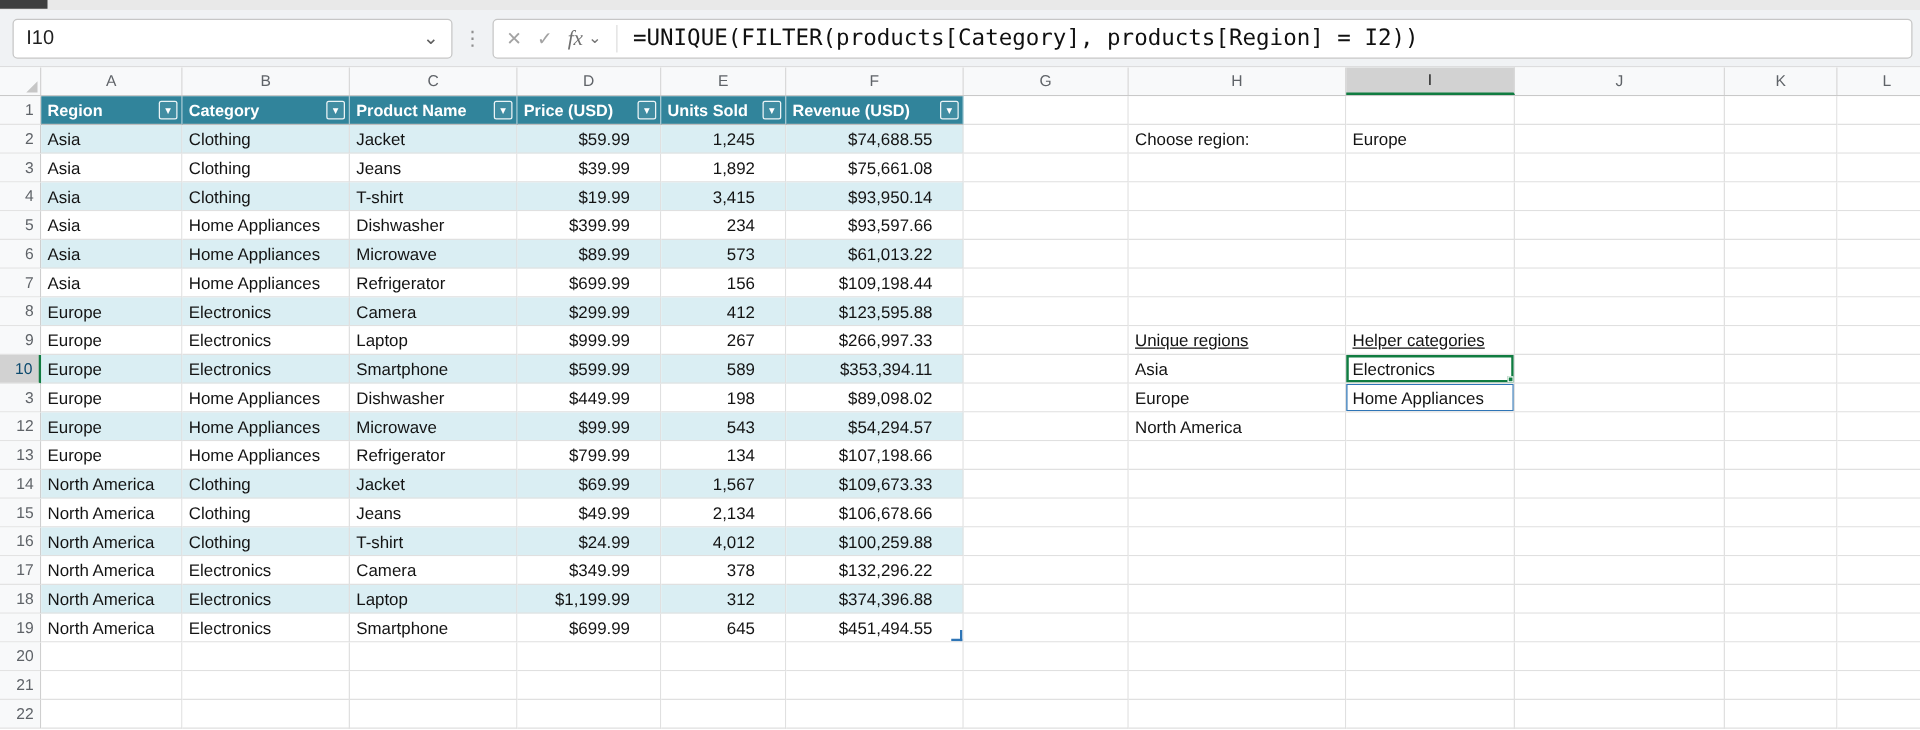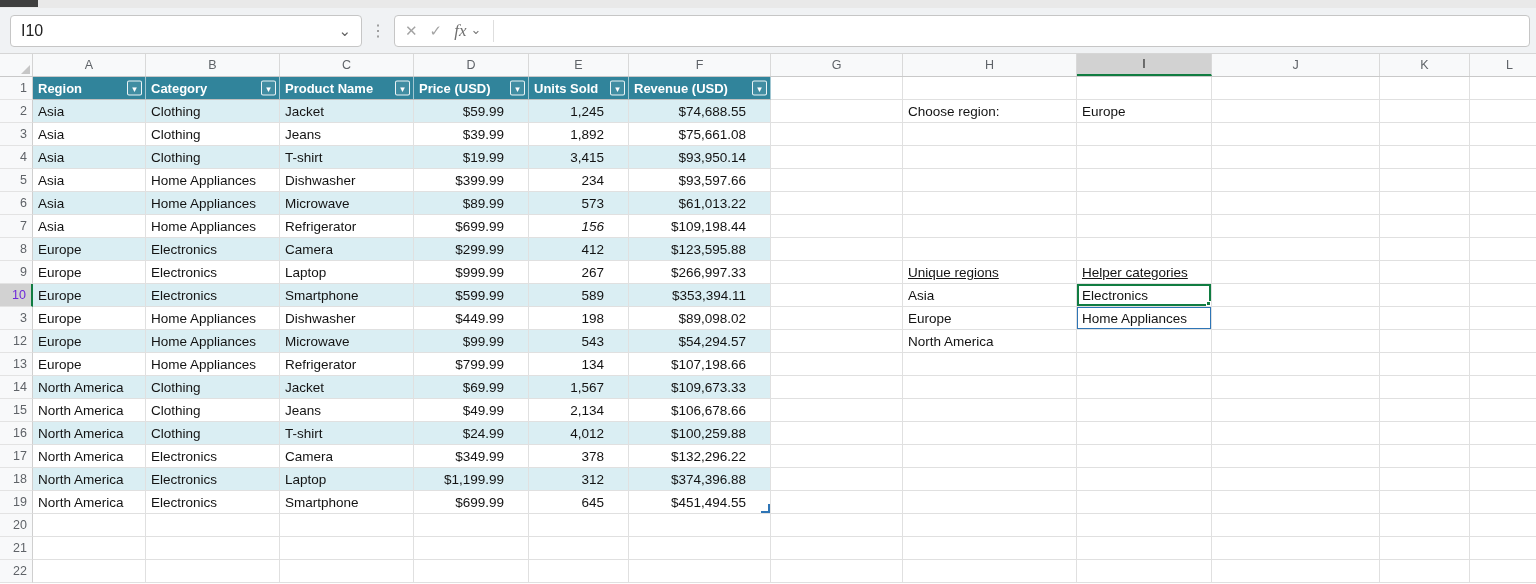--- a/index.html
+++ b/index.html
@@ -57,21 +57,21 @@
     font-size:12.5px; color:#5f6368;
   }
   .hdr-cell.active { background:#d2d2d2; border-bottom:2px solid #107c41; color:#1d1d1d; }
 
   .row { display:flex; height:23px; }
   .rowhdr {
     width:33px; flex:none; background:#f8f9fa; border-right:1px solid #cfcfcf;
     border-bottom:1px solid #e3e3e3; display:flex; align-items:center;
     justify-content:flex-end; padding-right:5px; font-size:12.5px; color:#5f6368;
   }
-  .rowhdr.active { background:#d2d2d2; border-right:2px solid #107c41; color:#6d28d9; }
+  .rowhdr.active { background:#d2d2d2; border-right:2px solid #107c41; color:#0c4a6e; }
 
   .cell {
     flex:none; height:100%; border-right:1px solid #e0e0e0; border-bottom:1px solid #e0e0e0;
     font-size:13.5px; color:#131313; display:flex; align-items:center;
     padding:0 5px; white-space:nowrap; overflow:hidden; position:relative; background:#fff;
   }
   .cell.num { justify-content:flex-end; padding-right:24px; }
   .cell.band { background:#daeef3; }
   .cell.thead {
     background:#31849b; color:#fff; font-weight:bold;
@@ -106,20 +106,21 @@
   </div>
   <span class="dots">⋮</span>
   <div class="formula-box">
     <span class="fbtn">✕</span>
     <span class="fbtn">✓</span>
     <span class="fx">
       <i>fx</i>
       <span class="chev2">⌄</span>
     </span>
     <span class="vsep"></span>
+    <span class="formula-text">=UNIQUE(FILTER(products[Category], products[Region] = I2))</span>
   </div>
 </div>
 
 <div class="grid">
   <div class="hdr-row" id="col-headers">
       <div class="corner"></div>
       <div class="hdr-cell" style="width: 113px;">A</div>
       <div class="hdr-cell" style="width: 134px;">B</div>
       <div class="hdr-cell" style="width: 134px;">C</div>
       <div class="hdr-cell" style="width: 115px;">D</div>
@@ -312,21 +313,21 @@
         </div>
         <div class="cell" style="width: 134px;">
           <span class="cell-text">Home Appliances</span>
         </div>
         <div class="cell" style="width: 134px;">
           <span class="cell-text">Refrigerator</span>
         </div>
         <div class="cell num" style="width: 115px;">
           <span class="cell-text">$699.99</span>
         </div>
-        <div class="cell num" style="width: 100px; font-style: italic;">
+        <div class="cell num" style="width: 100px;">
           <span class="cell-text">156</span>
         </div>
         <div class="cell num" style="width: 142px;">
           <span class="cell-text">$109,198.44</span>
         </div>
         <div class="cell" style="width: 132px;"></div>
         <div class="cell" style="width: 174px;"></div>
         <div class="cell" style="width: 135px;"></div>
         <div class="cell" style="width: 168px;"></div>
         <div class="cell" style="width: 90px;"></div>

